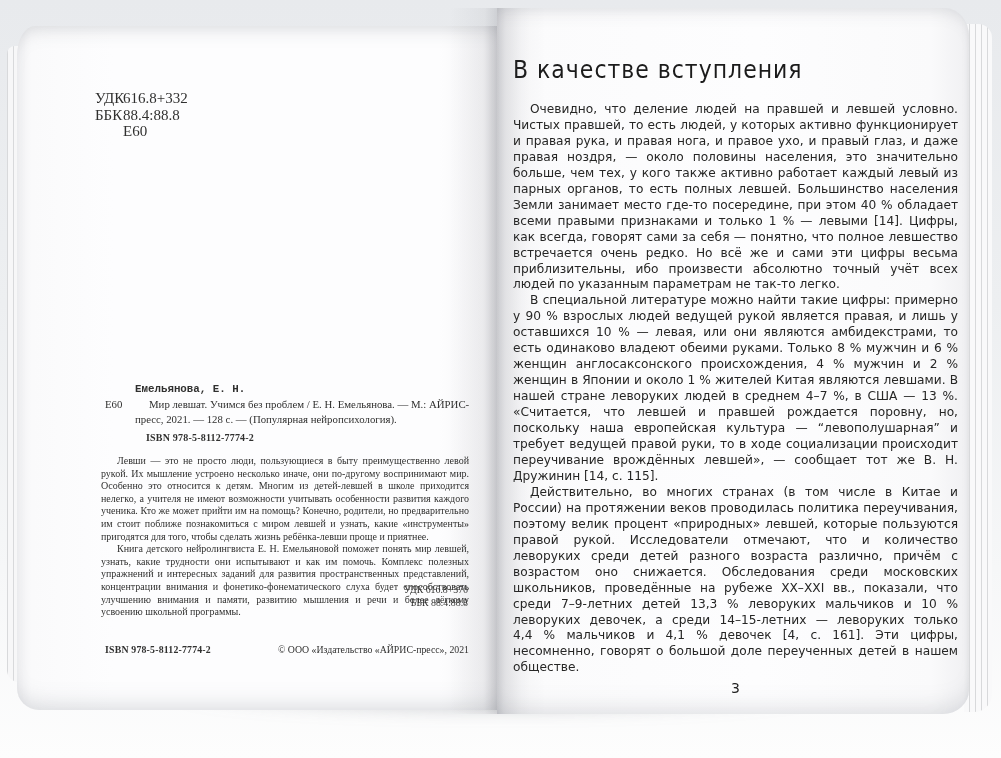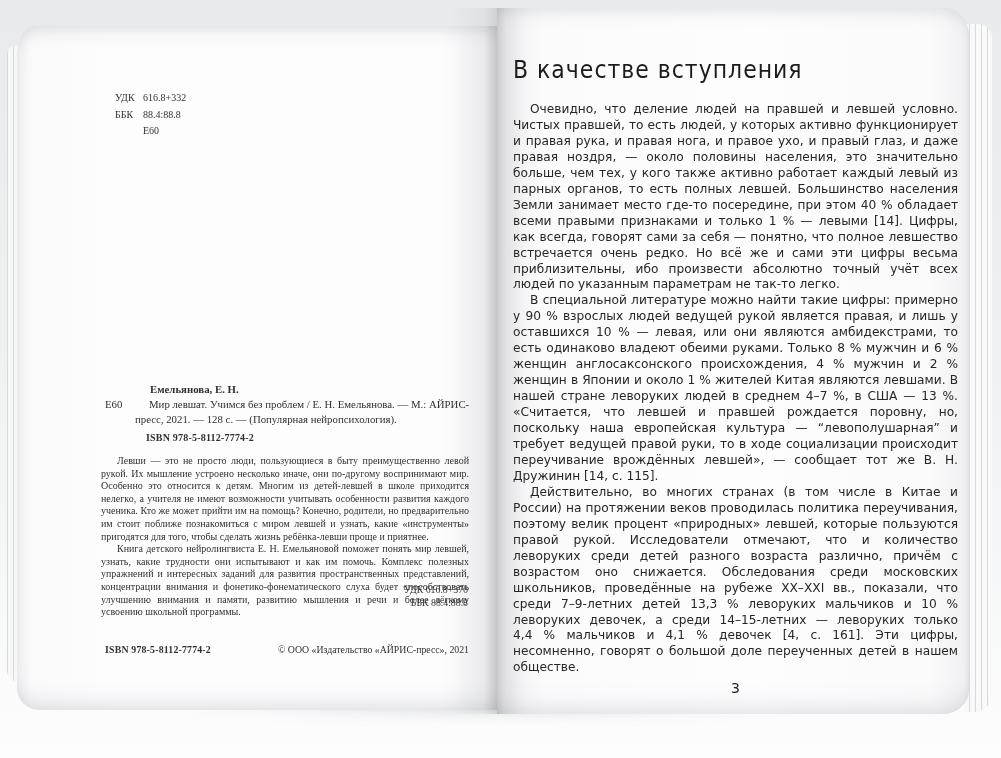--- a/index.html
+++ b/index.html
@@ -46,26 +46,26 @@
     box-shadow:inset 0 14px 18px -14px rgba(120,125,135,0.30), inset 0 -22px 26px -20px rgba(120,125,135,0.28);
   }
 
   
   .gutter{
     position:absolute;left:450px;top:8px;width:96px;height:706px;pointer-events:none;
     background:linear-gradient(90deg, rgba(70,72,80,0) 0%, rgba(70,72,80,0.06) 36%, rgba(70,72,80,0.16) 49%, rgba(70,72,80,0.10) 56%, rgba(70,72,80,0.03) 74%, rgba(70,72,80,0) 100%);
   }
 
   
-  .codes-top{position:absolute;left:98px;top:64px;font-size:10px;line-height:16.5px;}
+  .codes-top{position:absolute;left:78px;top:64px;font-size:15px;line-height:16.5px;}
   .code-row{display:flex;}
   .code-label{width:28px;flex:0 0 28px;}
 
   .bib{position:absolute;left:88px;top:356px;width:366px;font-size:10.8px;line-height:15px;}
-  .bib-author{font-weight:700;margin-left:45px;}
+  .bib-author{font-weight:700;margin-left:30px;font-family:Liberation Mono, monospace;}
   .bib-row{display:flex;}
   .bib-code{flex:0 0 30px;}
   .bib-entry{margin:0;width:336px;text-indent:14px;text-align:left;}
   .bib-isbn{font-weight:700;margin-left:41px;margin-top:3px;font-size:10px;letter-spacing:0.2px;}
 
   .annotation{position:absolute;left:84px;top:429px;width:368px;font-size:10px;line-height:12.6px;text-align:justify;}
   .annotation p{margin:0;text-indent:16px;}
 
   .codes-bottom{position:absolute;right:29px;top:558px;font-size:9.8px;line-height:12.6px;text-align:right;}
 

